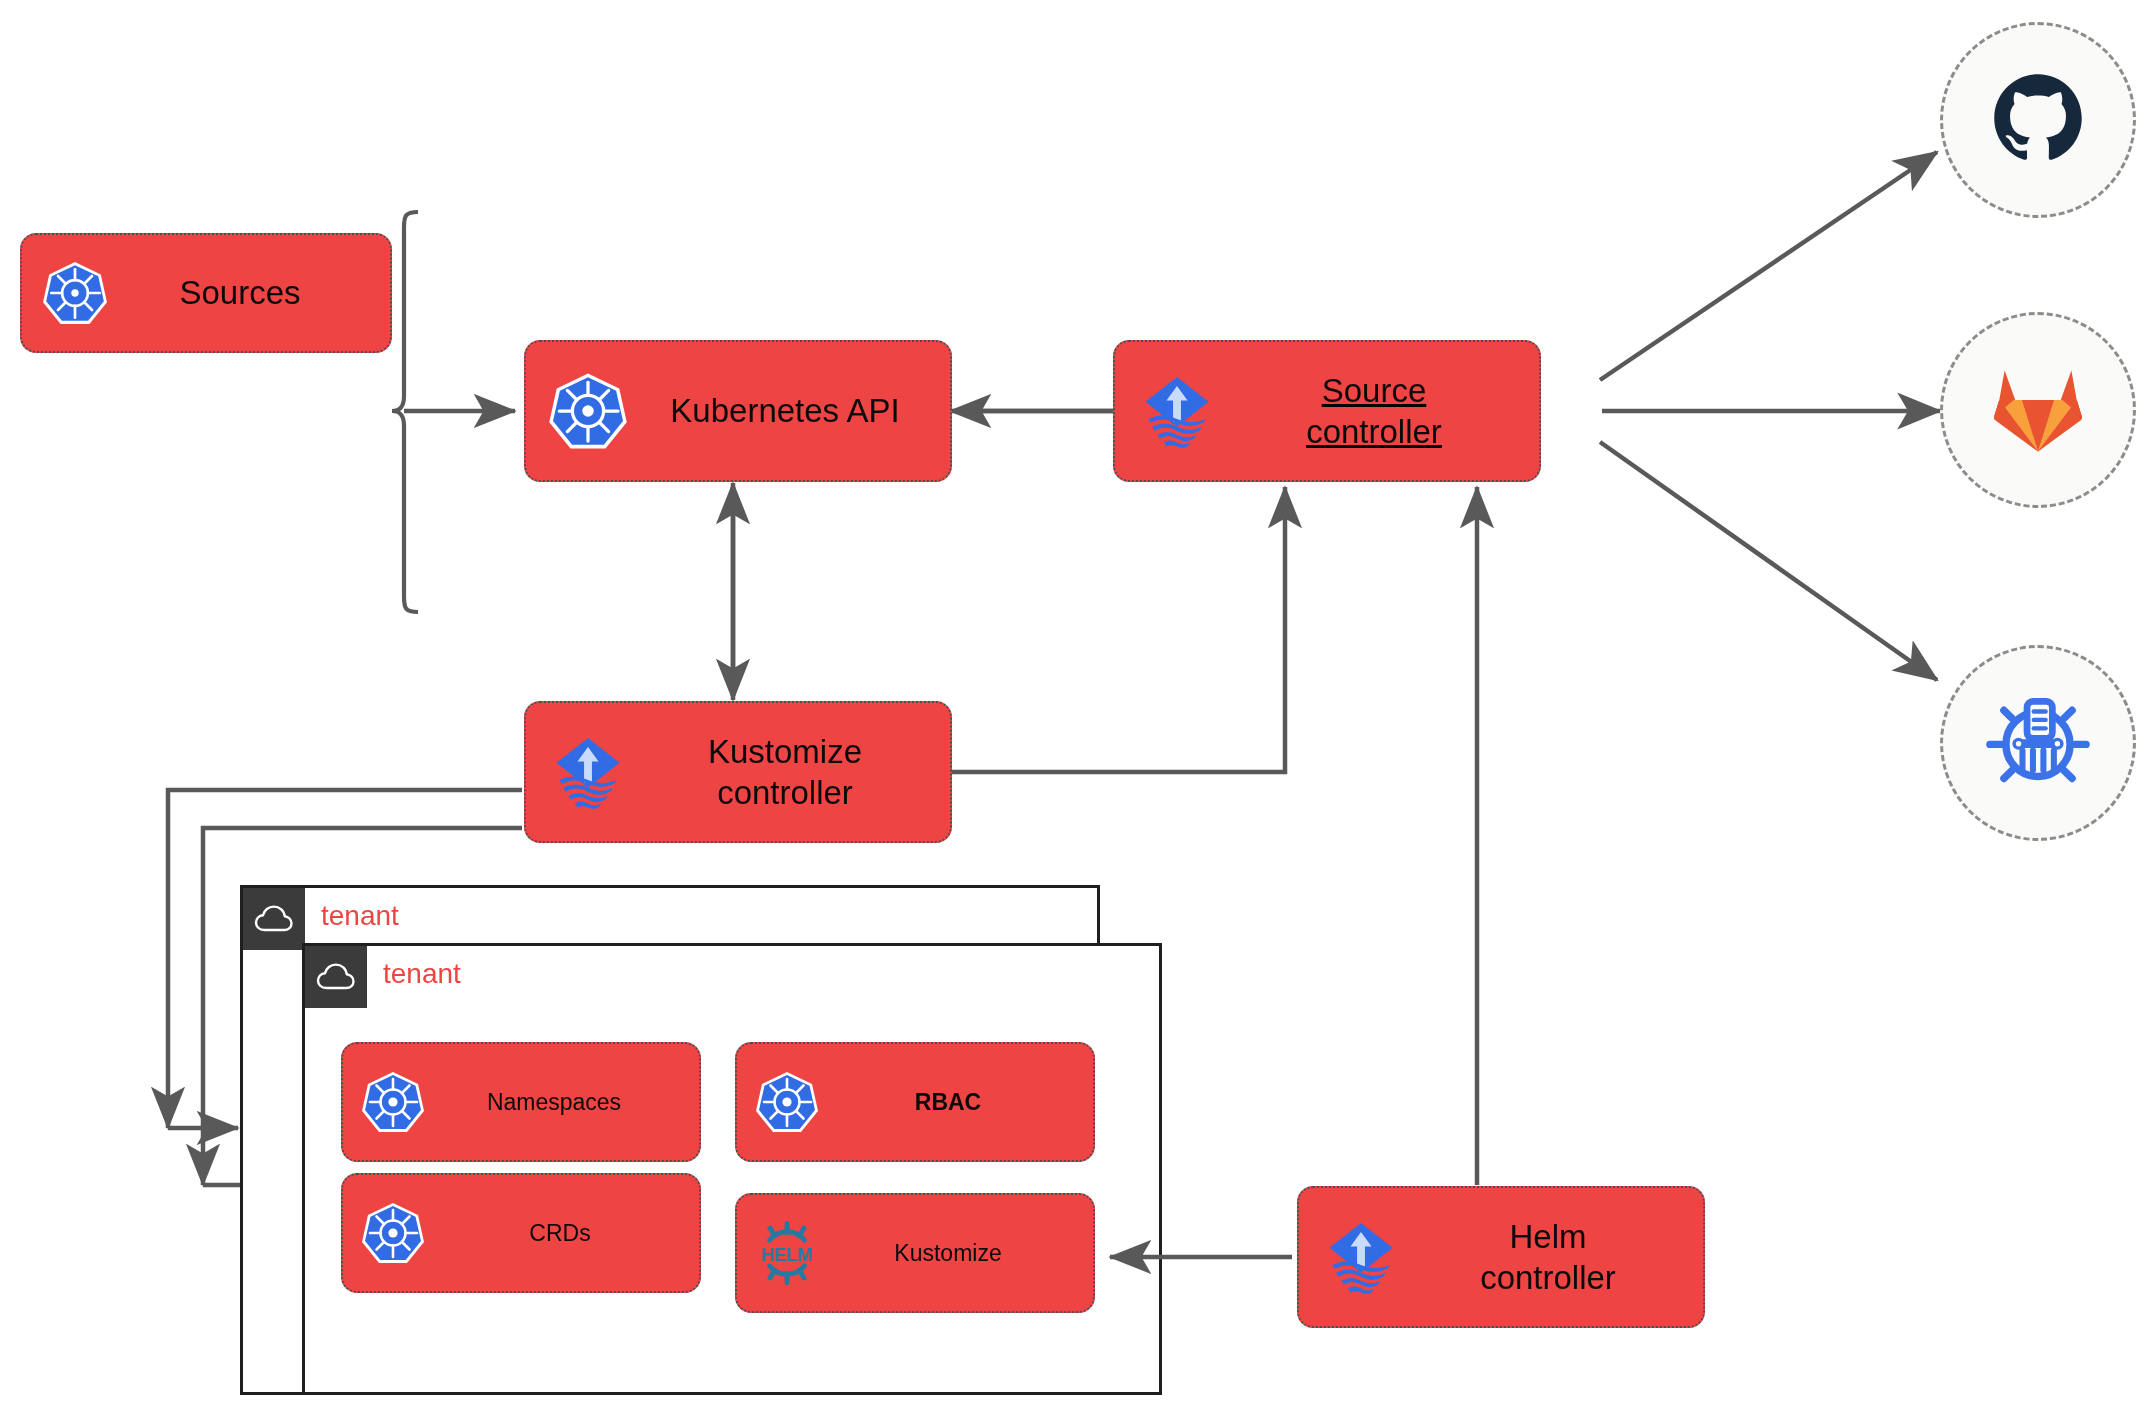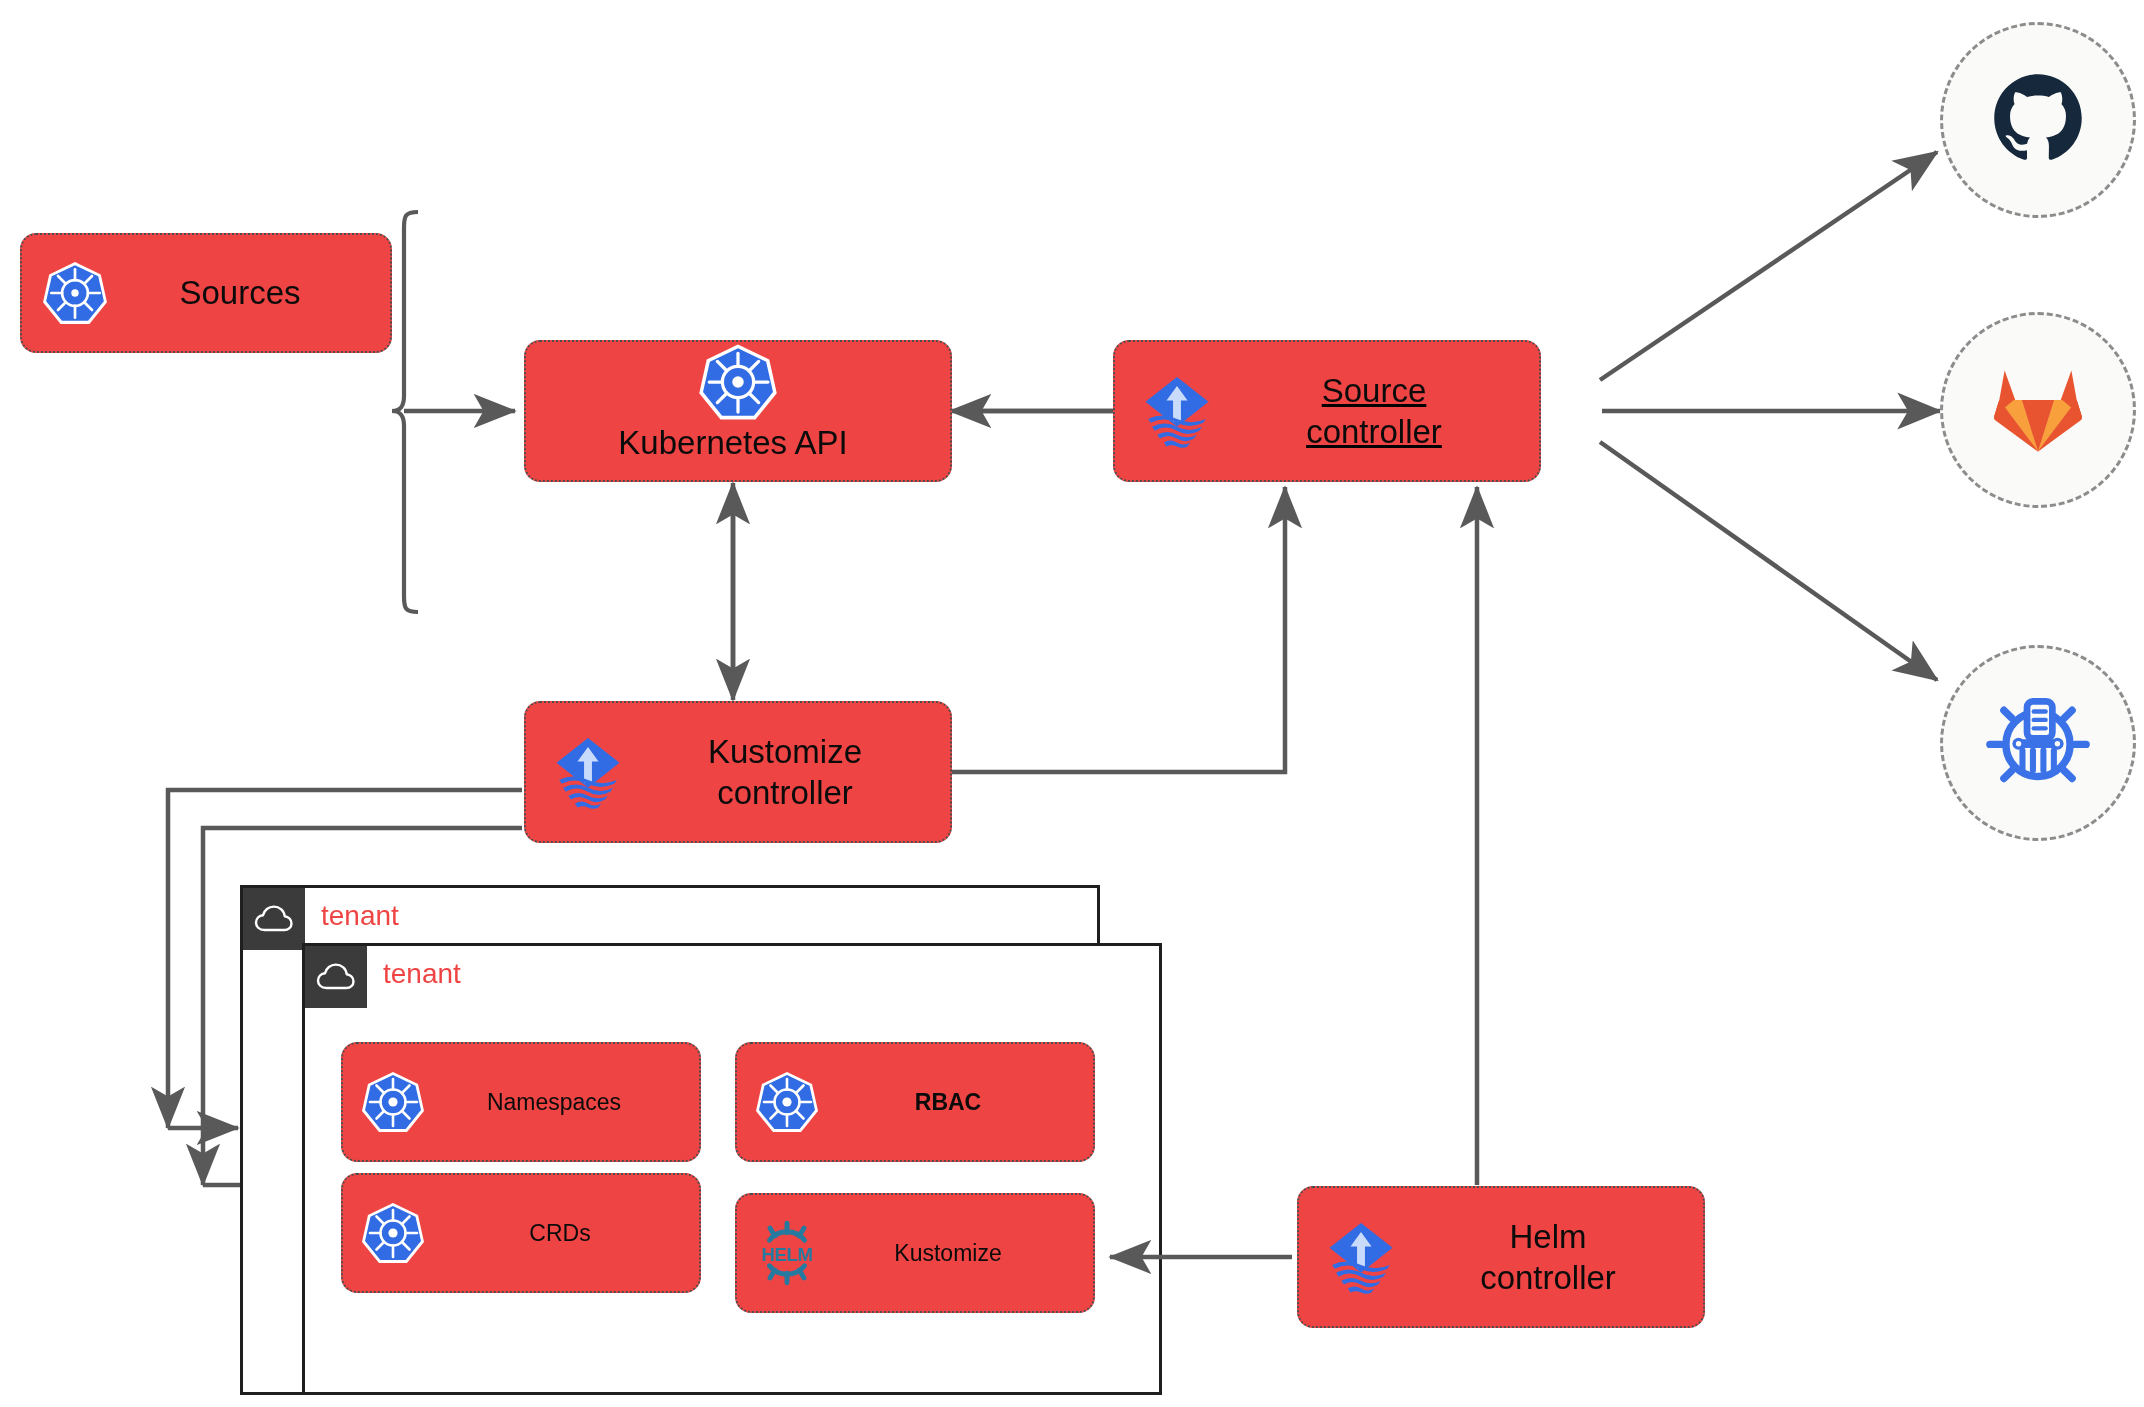--- a/index.html
+++ b/index.html
@@ -148,21 +148,21 @@
         <circle cx="32" cy="32" r="4.6" fill="#ffffff"></circle>
         <g fill="none" stroke="#326ce5" stroke-width="2">
           <circle cx="32" cy="32" r="4.6"></circle>
         </g>
       </svg>
     </span>
     <span class="lbl">Sources</span>
   </div>
 
 
-  <div class="node ctrl-box" style="left:524px;top:340px;width:428px;height:142px;flex-direction:column;">
+  <div class="node ctrl-box" style="left:524px;top:340px;width:428px;height:142px;">
     <span class="ico">
       <svg width="80" height="80" viewBox="0 0 64 64">
         <path d="M32 2 L57 14 L63 41 L46 62 L18 62 L1 41 L7 14 Z" fill="#ffffff"></path>
         <path d="M32 5 L54.5 15.8 L60 40 L44.7 59 L19.3 59 L4 40 L9.5 15.8 Z" fill="#326ce5"></path>
         <g fill="none" stroke="#ffffff" stroke-width="2.6" stroke-linecap="round">
           <circle cx="32" cy="32" r="12.5"></circle>
           <line x1="32" y1="9" x2="32" y2="19.5"></line>
           <line x1="32" y1="44.5" x2="32" y2="56"></line>
           <line x1="9" y1="32" x2="19.5" y2="32"></line>
           <line x1="44.5" y1="32" x2="56" y2="32"></line>

